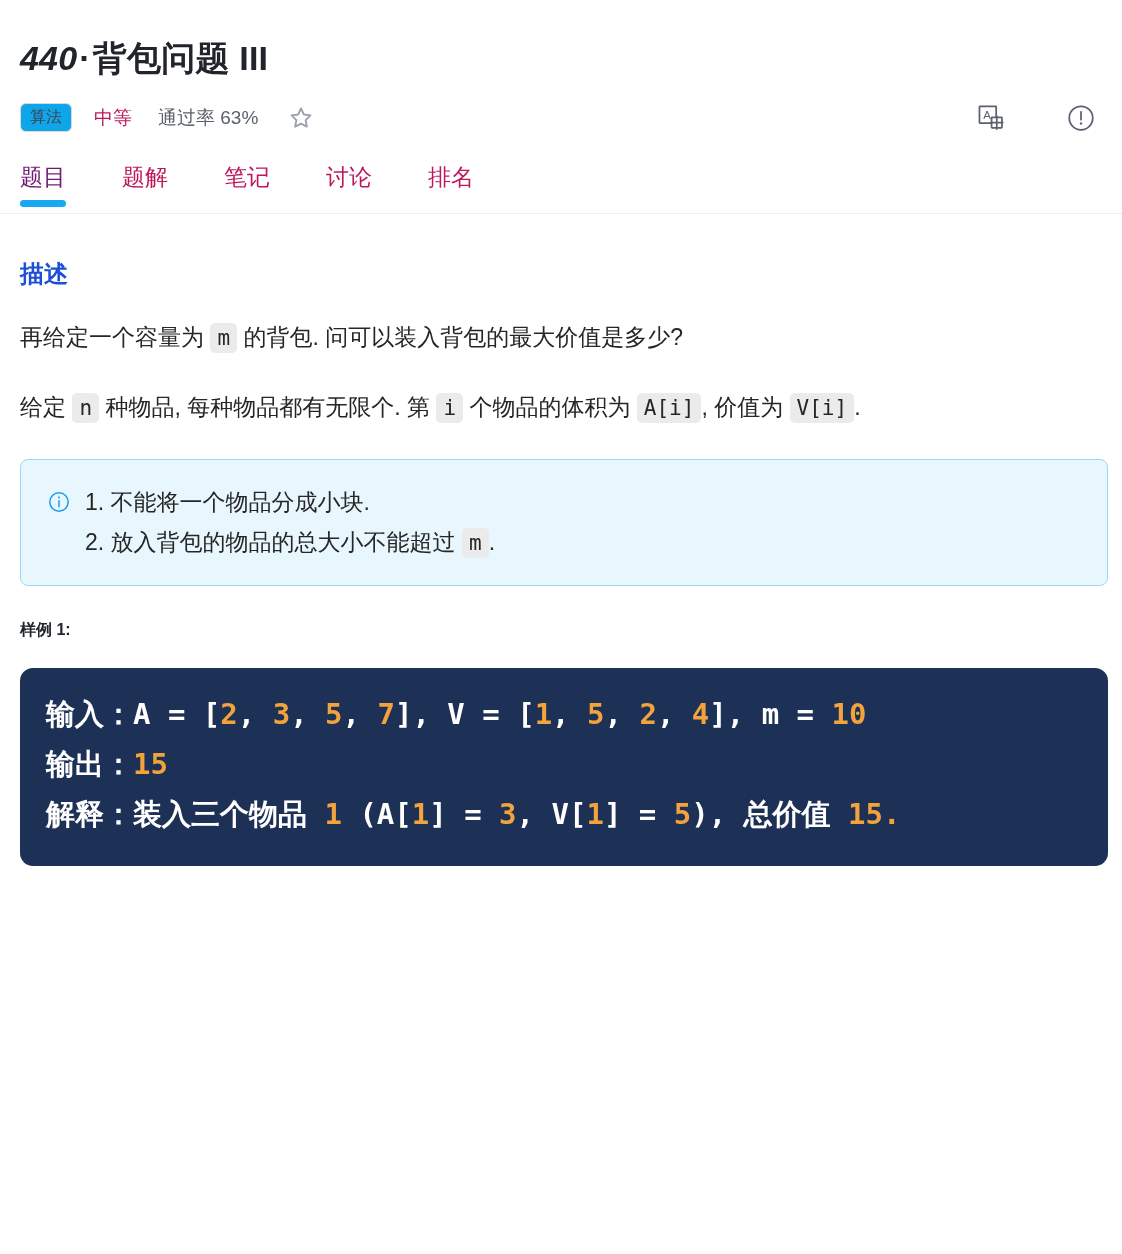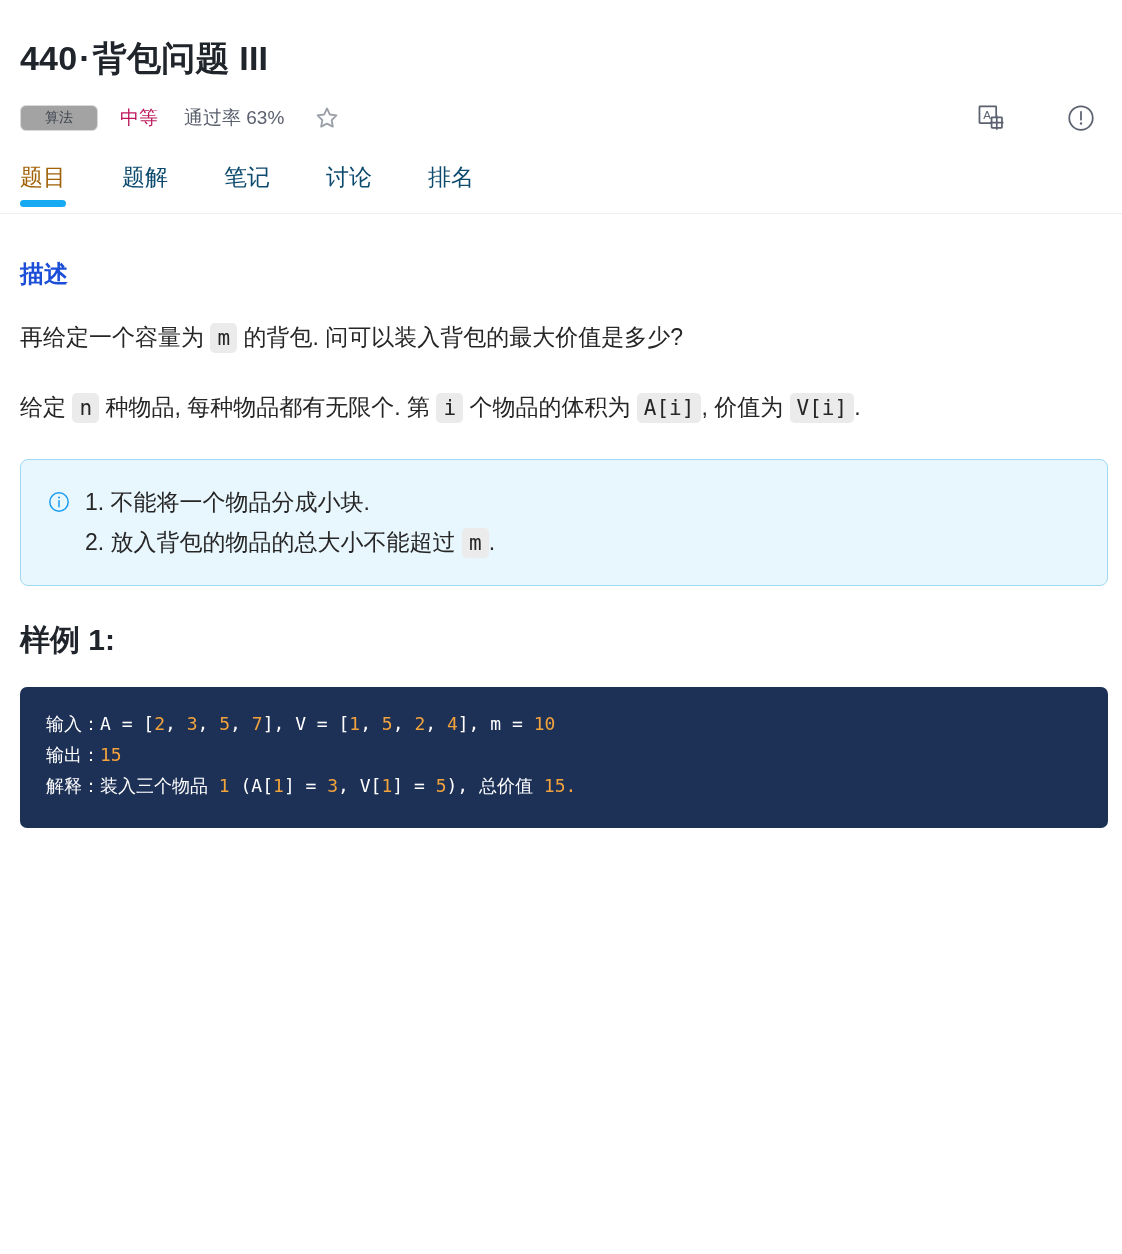--- a/index.html
+++ b/index.html
@@ -22,36 +22,36 @@
     padding-top: 38px;
   }
   .title {
     font-size: 34px;
     font-weight: 700;
     letter-spacing: 0.2px;
     color: #20242b;
     line-height: 1.2;
     white-space: nowrap;
   }
-  .title .num { font-weight: 700; }
+  .title .num { font-weight: 700; font-style: italic; }
   .title .sep { font-weight: 700; margin: 0 2px; }
   .title .roman { font-weight: 700; }
 
   .meta-row {
     display: flex; align-items: center;
     margin-top: 22px;
     height: 34px;
   }
   .tag-pill {
     border: 1px solid #d9d9d9;
     border-radius: 6px;
-    padding: 3px 24px 4px;
-    font-size: 14px;
+    padding: 3px 9px 4px;
+    font-size: 16px;
     color: #3f4450;
-    background: #a3a3a3;
+    background: #0ea5e9;
     line-height: 1.25;
   }
   .difficulty {
     margin-left: 22px;
     font-size: 19px;
     color: #be185d;
     line-height: 1.25;
   }
   .accept-rate {
     margin-left: 26px;
@@ -79,27 +79,27 @@
 
   
   .tabs {
     display: flex;
     margin-top: 28px;
     gap: 56px;
     position: relative;
   }
   .tab {
     font-size: 23px;
-    color: #0c4a6e;
+    color: #be185d;
     padding-bottom: 14px;
     position: relative;
     cursor: pointer;
     line-height: 1.3;
   }
-  .tab.active { color: #a16207; font-weight: 500; }
+  .tab.active { color: #701a75; font-weight: 500; }
   .tab.active::after {
     content: "";
     position: absolute;
     left: 0; bottom: 0;
     width: 100%; height: 7px;
     border-radius: 4px;
     background: #18a9f3;
   }
   .tabs-divider {
     margin-top: 6px;
@@ -113,21 +113,21 @@
   .content { padding: 0 20px; }
 
   h2.section-heading {
     font-size: 24px;
     font-weight: 700;
     color: #1d4ed8;
     margin: 44px 0 0 0;
     line-height: 1.3;
   }
   h3.example-heading {
-    font-size: 30px;
+    font-size: 16px;
     font-weight: 700;
     color: #20242b;
     margin: 34px 0 0 0;
     line-height: 1.3;
   }
 
   p.para {
     font-size: 23px;
     line-height: 1.92;
     color: #262626;
@@ -172,29 +172,30 @@
     counter-increment: infoitem;
   }
   .info-list li::before {
     content: counter(infoitem) ". ";
   }
 
   
   .code-block {
     margin-top: 28px;
     background: #1d3055;
-    border-radius: 7px;
+    border-radius: 13px;
     padding: 22px 26px 26px;
     width: 1088px;
     font-family: "DejaVu Sans Mono", "Liberation Mono", monospace;
-    font-size: 18px;
+    font-size: 29px;
     line-height: 1.72;
     color: #ffffff;
     white-space: pre;
     overflow: hidden;
+    font-weight: bold;
   }
   .code-block .num { color: #f2a33c; }
   .code-block .label { color: #ffffff; }
 </style>
 </head>
 <body>
 
 <div class="page">
 
   <div class="header">

